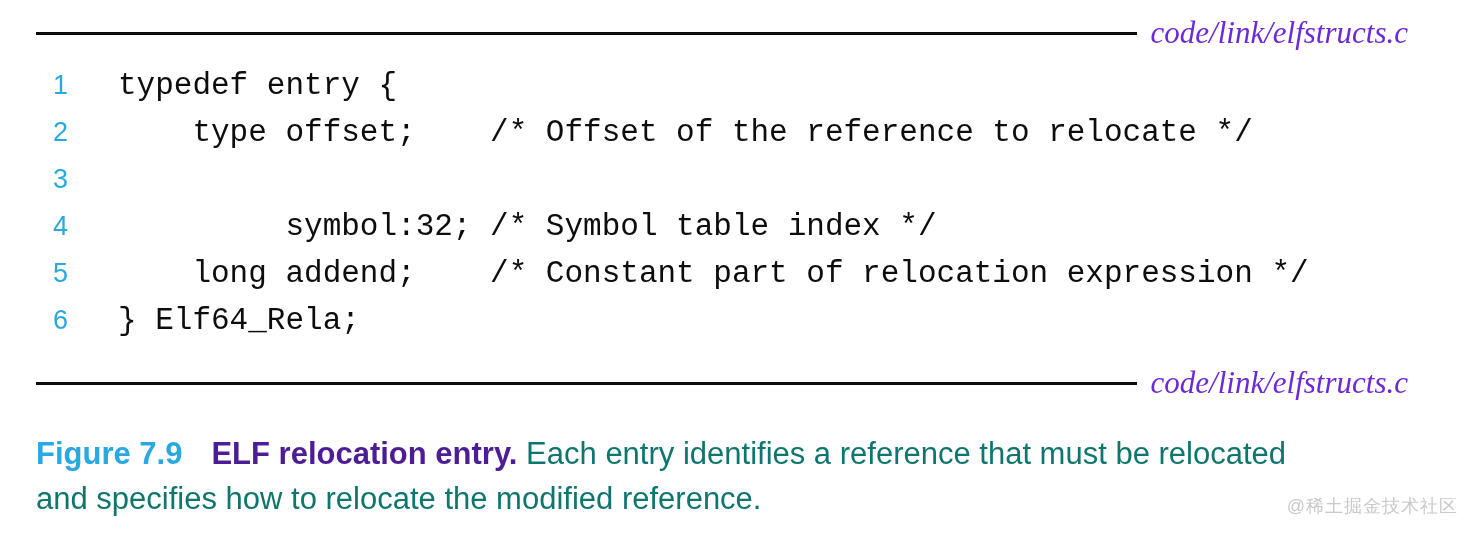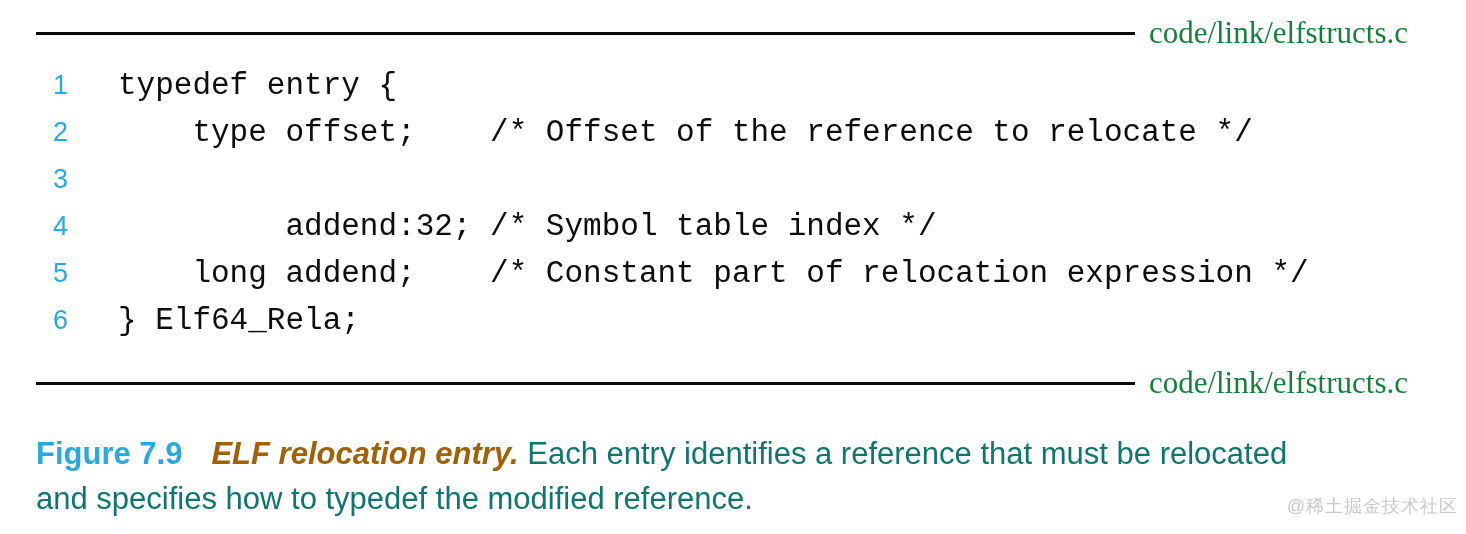--- a/index.html
+++ b/index.html
@@ -26,22 +26,23 @@
   .rule-row.top { top: 16px; }
   .rule-row.bottom { top: 366px; }
   .rule {
     flex: 1;
     height: 3px;
     background: #0b0b0b;
   }
   .source-label {
     margin-left: 14px;
     font-family: "Liberation Serif", serif;
+    font-style: italic;
     font-size: 31px;
-    color: #15803d;
+    color: #6d28d9;
     white-space: pre;
   }
 
   
   .code-block {
     position: absolute;
     top: 62px; left: 0; right: 0;
   }
   .code-line {
     display: flex;
@@ -75,22 +76,21 @@
     line-height: 45px;
     color: #231f20;
   }
   .caption .fig-label {
     color: #29a9e0;
     font-weight: bold;
     margin-right: 29px;
   }
   .caption .fig-title {
     font-weight: bold;
-    color: #a16207;
-    font-style: italic;
+    color: #4c1d95;
   }
   .caption .fig-body { color: #0f766e; }
 
   
   .watermark {
     position: absolute;
     right: 8px; top: 494px;
     font-size: 18px;
     color: #c9c9c9;
     letter-spacing: 1px;
@@ -114,38 +114,38 @@
     </div>
     <div class="code-line">
       <span class="line-number">2</span>
       <span class="code-text">    type offset;    /* Offset of the reference to relocate */</span>
     </div>
     <div class="code-line">
       <span class="line-number">3</span>
     </div>
     <div class="code-line">
       <span class="line-number">4</span>
-      <span class="code-text">         addend:32; /* Symbol table index */</span>
+      <span class="code-text">         symbol:32; /* Symbol table index */</span>
     </div>
     <div class="code-line">
       <span class="line-number">5</span>
       <span class="code-text">    long addend;    /* Constant part of relocation expression */</span>
     </div>
     <div class="code-line">
       <span class="line-number">6</span>
       <span class="code-text">} Elf64_Rela;</span>
     </div>
   </div>
 
   <div class="rule-row bottom">
     <div class="rule"></div>
     <div class="source-label">code/link/elfstructs.c</div>
   </div>
 
   <div class="caption">
     <span class="fig-label">Figure 7.9</span><span class="fig-title">ELF relocation entry.</span>
     <span class="fig-body">Each entry identifies a reference that must be relocated</span><br>
-    <span class="fig-body">and specifies how to typedef the modified reference.</span>
+    <span class="fig-body">and specifies how to relocate the modified reference.</span>
   </div>
 
   <div class="watermark">@稀土掘金技术社区</div>
 
 </div>
 
 </body></html>

